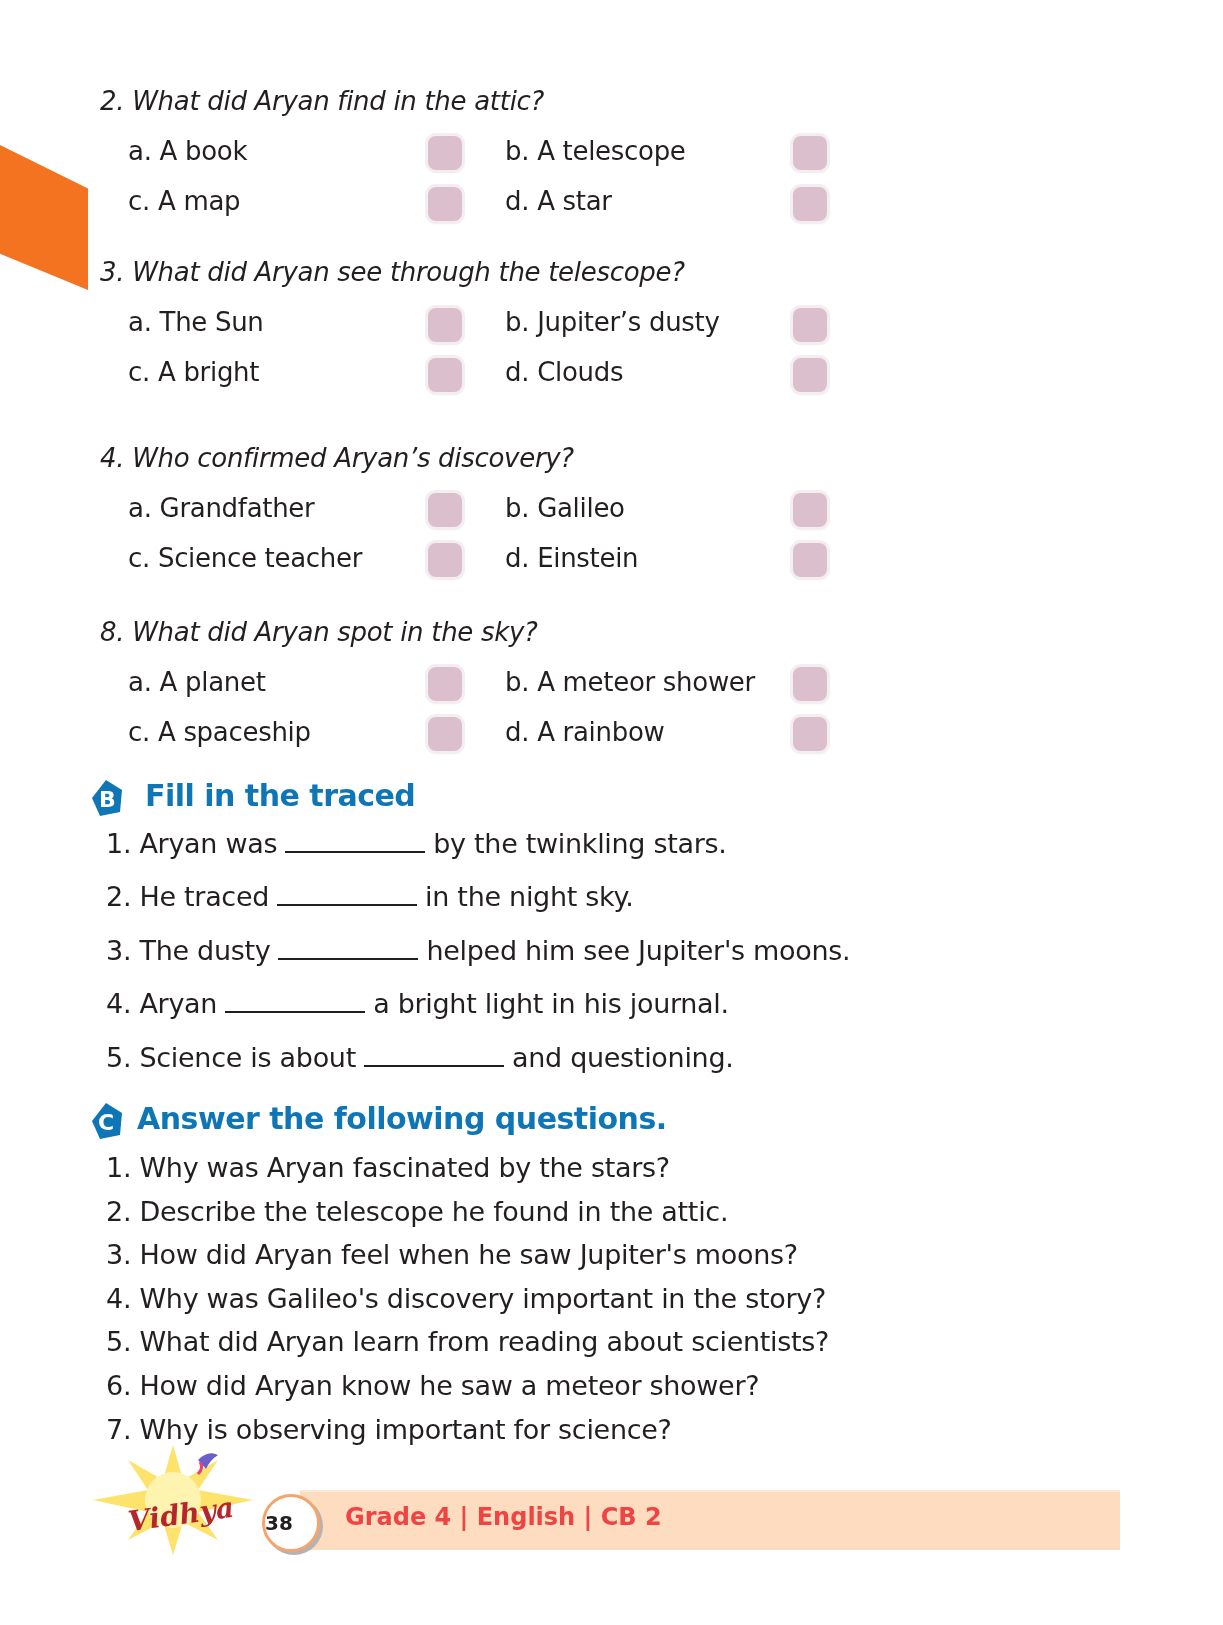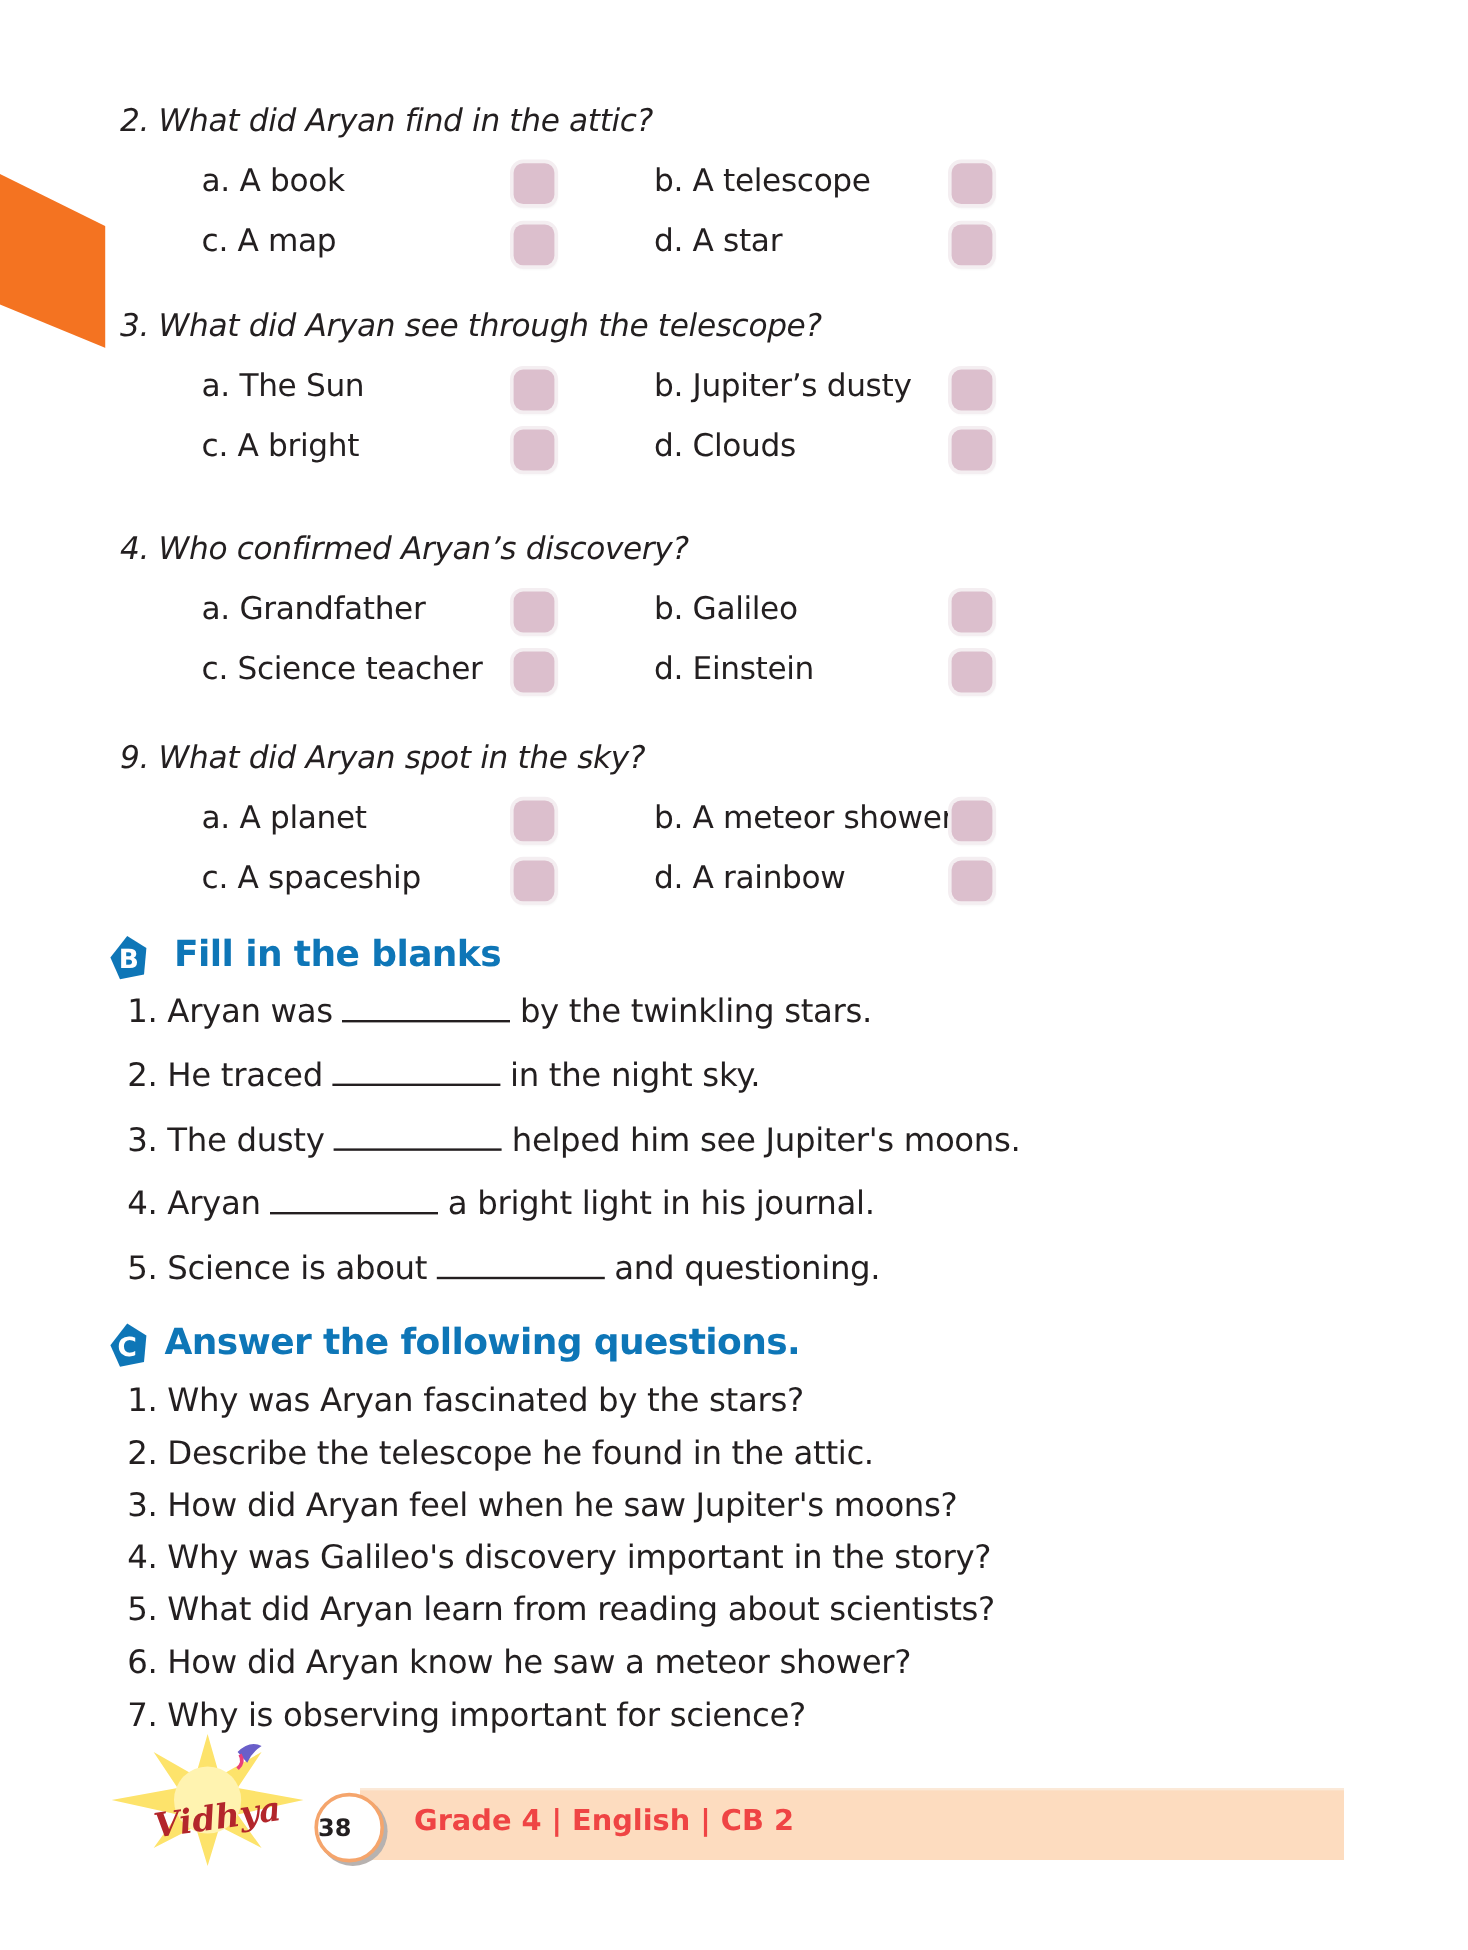--- a/index.html
+++ b/index.html
@@ -7,21 +7,21 @@
     width: 1223px; height: 1625px; position: relative; overflow: hidden;
     background: #ffffff; color: #231f20;
     font-family: "DejaVu Sans", sans-serif;
   }
   .orange-tab {
     position: absolute; left: 0; top: 145px; width: 88px; height: 145px;
     background: #f47321;
     clip-path: polygon(0 0, 100% 30%, 100% 100%, 0 75%);
   }
   .q { position: absolute; left: 100px; font-size: 26px; letter-spacing: -0.3px; font-style: italic; }
-  .opt { position: absolute; font-size: 26px; letter-spacing: -0.3px; margin-left: 40px; }
+  .opt { position: absolute; font-size: 26px; letter-spacing: -0.3px; }
   .box {
     position: absolute; width: 34px; height: 34px; border-radius: 8px;
     background: #dcbfcd; box-shadow: 0 0 0 3px #f4eef1, 1px 2px 3px rgba(0,0,0,0.12);
   }
   .sec-head {
     position: absolute; font-family: "DejaVu Sans", sans-serif; font-weight: bold;
     color: #0e76b7; font-size: 30px; letter-spacing: -0.5px;
   }
   .sec-icon {
     position: absolute; width: 42px; height: 42px;
@@ -76,35 +76,35 @@
 <div class="q" style="top:443px">4. Who confirmed Aryan’s discovery?</div>
 <div class="opt" style="left:128px;top:493px">a. Grandfather</div>
 <div class="box" style="left:428px;top:493px"></div>
 <div class="opt" style="left:505px;top:493px">b. Galileo</div>
 <div class="box" style="left:793px;top:493px"></div>
 <div class="opt" style="left:128px;top:543px">c. Science teacher</div>
 <div class="box" style="left:428px;top:543px"></div>
 <div class="opt" style="left:505px;top:543px">d. Einstein</div>
 <div class="box" style="left:793px;top:543px"></div>
 
-<div class="q" style="top:617px">9. What did Aryan spot in the sky?</div>
+<div class="q" style="top:617px">8. What did Aryan spot in the sky?</div>
 <div class="opt" style="left:128px;top:667px">a. A planet</div>
 <div class="box" style="left:428px;top:667px"></div>
 <div class="opt" style="left:505px;top:667px">b. A meteor shower</div>
 <div class="box" style="left:793px;top:667px"></div>
 <div class="opt" style="left:128px;top:717px">c. A spaceship</div>
 <div class="box" style="left:428px;top:717px"></div>
 <div class="opt" style="left:505px;top:717px">d. A rainbow</div>
 <div class="box" style="left:793px;top:717px"></div>
 
 <svg class="sec-icon" style="left:86px;top:776px" viewBox="0 0 42 42">
   <path d="M6 22 L20 4 L36 14 L34 36 L14 40 Z" fill="#0e76b7"></path>
   <text x="13" y="31" font-family="DejaVu Sans, sans-serif" font-weight="bold" font-size="22" fill="#ffffff">B</text>
 </svg>
-<div class="sec-head" style="left:145px;top:778px">Fill in the blanks</div>
+<div class="sec-head" style="left:145px;top:778px">Fill in the traced</div>
 
 <div class="line" style="top:828px">
   <span>1. Aryan was</span><span class="blank"></span><span>by the twinkling stars.</span>
 </div>
 <div class="line" style="top:881px">
   <span>2. He traced</span><span class="blank"></span><span>in the night sky.</span>
 </div>
 <div class="line" style="top:935px">
   <span>3. The dusty</span><span class="blank"></span><span>helped him see Jupiter's moons.</span>
 </div>

